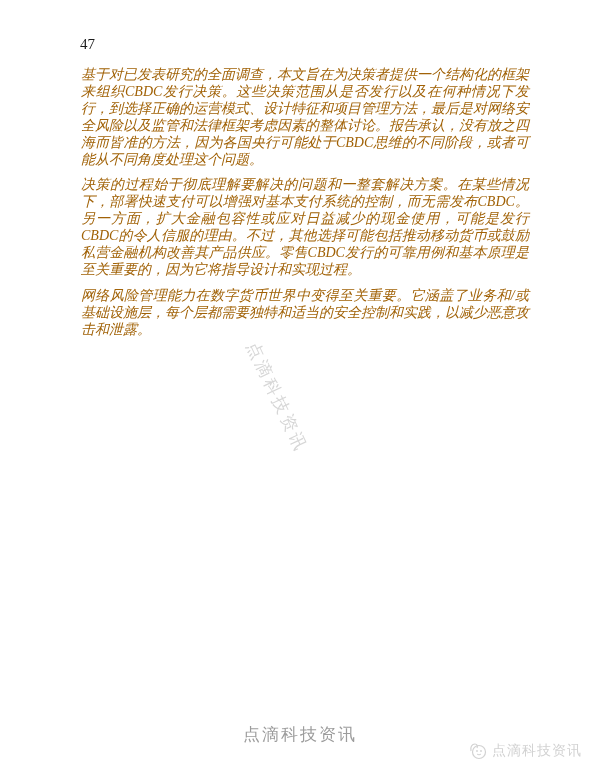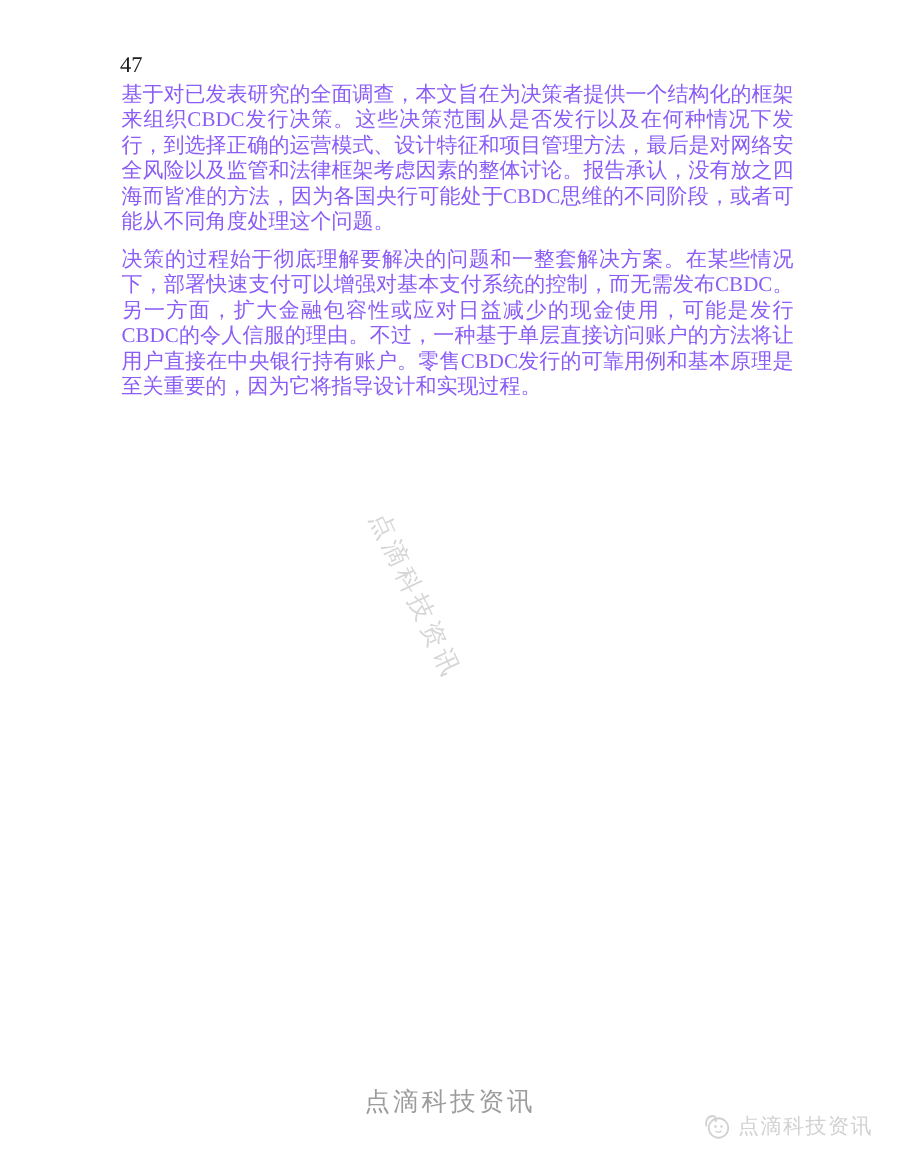--- a/index.html
+++ b/index.html
@@ -18,26 +18,27 @@
   .page-number {
     position: absolute;
     left: 80px;
     top: 36px;
     font-size: 15px;
     color: #1c1c1c;
   }
   .content {
     position: absolute;
     left: 81px;
-    top: 56px;
+    top: 67px;
     width: 448px;
     font-size: 14px;
     line-height: 16.9px;
-    color: #8b5cf6;
+    color: #a16207;
     text-align: justify;
+    font-style: italic;
   }
   .para {
     margin: 0 0 9px 0;
   }
   .diagonal-wm {
     position: absolute;
     left: 262px;
     top: 338px;
     transform: rotate(65deg);
     transform-origin: left top;
@@ -75,21 +76,22 @@
 </style>
 </head>
 <body>
 
 <div class="page">
 
   <div class="page-number">47</div>
 
   <div class="content">
     <p class="para">基于对已发表研究的全面调查，本文旨在为决策者提供一个结构化的框架来组织CBDC发行决策。这些决策范围从是否发行以及在何种情况下发行，到选择正确的运营模式、设计特征和项目管理方法，最后是对网络安全风险以及监管和法律框架考虑因素的整体讨论。报告承认，没有放之四海而皆准的方法，因为各国央行可能处于CBDC思维的不同阶段，或者可能从不同角度处理这个问题。</p>
-    <p class="para">决策的过程始于彻底理解要解决的问题和一整套解决方案。在某些情况下，部署快速支付可以增强对基本支付系统的控制，而无需发布CBDC。另一方面，扩大金融包容性或应对日益减少的现金使用，可能是发行CBDC的令人信服的理由。不过，一种基于单层直接访问账户的方法将让用户直接在中央银行持有账户。零售CBDC发行的可靠用例和基本原理是至关重要的，因为它将指导设计和实现过程。</p>
+    <p class="para">决策的过程始于彻底理解要解决的问题和一整套解决方案。在某些情况下，部署快速支付可以增强对基本支付系统的控制，而无需发布CBDC。另一方面，扩大金融包容性或应对日益减少的现金使用，可能是发行CBDC的令人信服的理由。不过，其他选择可能包括推动移动货币或鼓励私营金融机构改善其产品供应。零售CBDC发行的可靠用例和基本原理是至关重要的，因为它将指导设计和实现过程。</p>
+    <p class="para">网络风险管理能力在数字货币世界中变得至关重要。它涵盖了业务和/或基础设施层，每个层都需要独特和适当的安全控制和实践，以减少恶意攻击和泄露。</p>
   </div>
 
   <div class="diagonal-wm">点滴科技资讯</div>
 
   <div class="footer-wm">点滴科技资讯</div>
 
   <div class="corner-wm">
     <span>
       <svg width="22" height="18" viewBox="0 0 22 18" fill="none">
         <circle cx="12" cy="10" r="6.5" stroke="#d2d2d2" stroke-width="1.2"></circle>

